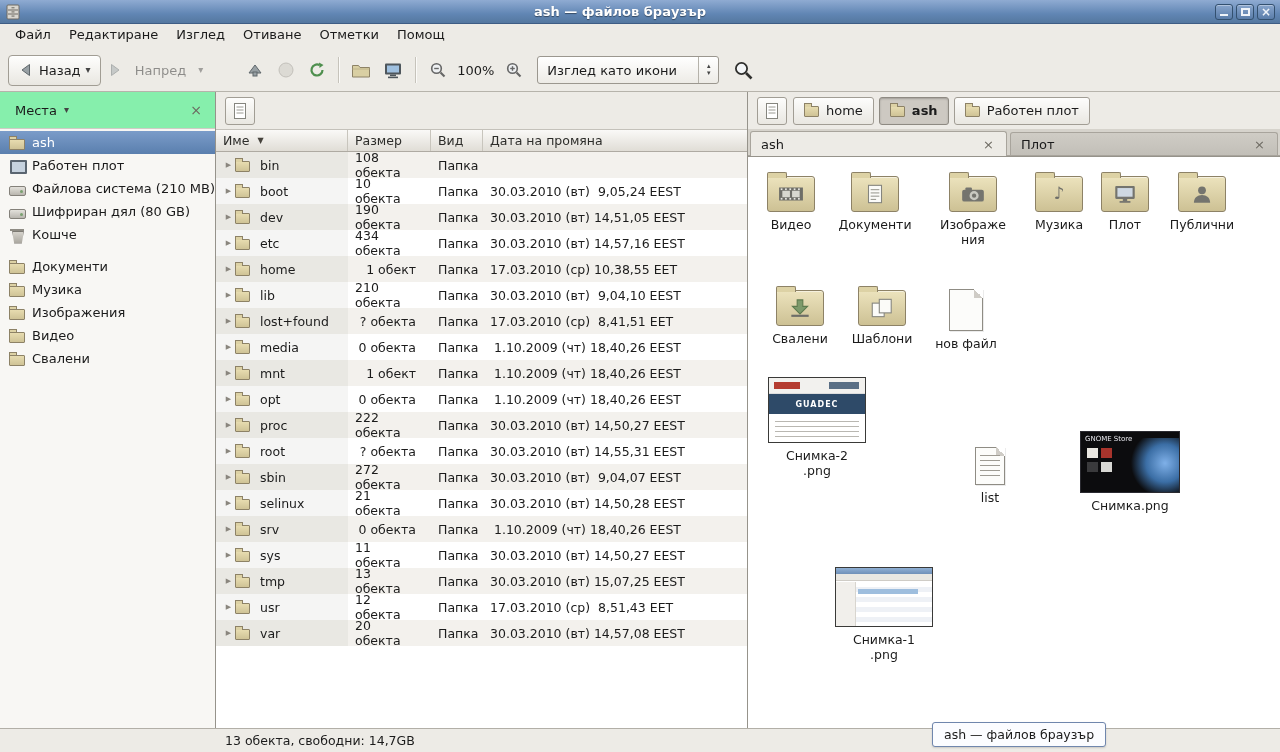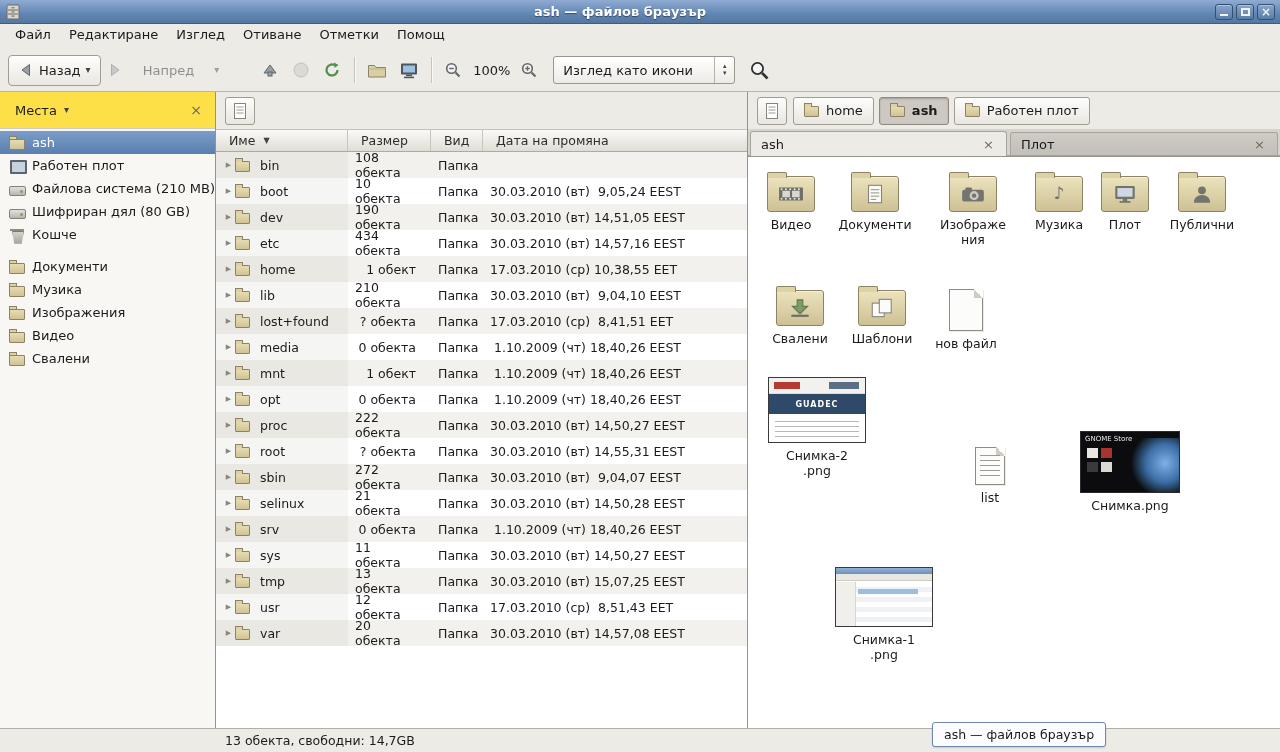--- a/index.html
+++ b/index.html
@@ -16,35 +16,35 @@
 .glyph-max{width:9px;height:8px;border:2px solid #eef3f9}
 .glyph-close{color:#eef3f9;font-size:12px;font-weight:bold;line-height:1}
 
 
 .menubar{height:25px;display:flex;align-items:flex-start;padding:0 6px;background:#edebe6}
 .menu-item{padding:3px 9px}
 
 
 .toolbar{height:43px;display:flex;align-items:center;padding:0 8px;background:#edebe6;border-bottom:1px solid #b6b3ab}
 .btn-raised{display:flex;align-items:center;gap:5px;height:31px;padding:0 9px;border:1px solid #a19d94;border-radius:4px;background:linear-gradient(#fefefd,#e9e7e1);box-shadow:inset 0 1px 0 #fff}
-.btn-flat{display:flex;align-items:center;justify-content:space-between;height:31px;min-width:31px;gap:20px;padding:0 5px;border:1px solid transparent;border-radius:3px;background:transparent}
+.btn-flat{display:flex;align-items:center;justify-content:flex-end;height:31px;min-width:31px;gap:12px;padding:0 5px;border:1px solid transparent;border-radius:3px;background:transparent}
 .disabled{opacity:.45}
 .tsep{width:1px;height:26px;background:#c6c3bb;margin:0 6px;box-shadow:1px 0 0 #fbfaf8}
 .caret{font-size:10px;color:#444;line-height:1}
 .zoom-label{padding:0 4px}
 .combo{display:flex;align-items:center;height:28px;width:182px;border:1px solid #9b978f;border-radius:3px;background:linear-gradient(#ffffff,#edebe6);margin-left:8px}
 .combo-label{flex:1;padding-left:9px;white-space:nowrap}
 .combo-spin{width:20px;height:100%;border-left:1px solid #b5b2aa;display:flex;flex-direction:column;align-items:center;justify-content:center;font-size:7px;line-height:7px;color:#444}
 .mspace{margin-left:30px}
 
 
 .main{position:absolute;top:92px;left:0;right:0;bottom:24px;display:flex}
 
 
-.sidebar{width:215px;display:flex;flex-direction:column;background:#fde047}
+.sidebar{width:215px;display:flex;flex-direction:column;background:#86efac}
 .side-head{height:36px;display:flex;align-items:center;padding:0 9px;flex:none}
 .side-title{display:flex;align-items:center;gap:7px;padding:3px 6px}
 .side-close{margin-left:auto;color:#6b6860;font-size:14px;line-height:1;padding:2px 4px}
 .side-list{flex:1;background:#f8f7f4;border-top:1px solid #cfccc5;overflow:hidden;padding-top:2px}
 .side-item{height:23px;display:flex;align-items:center;padding:0 4px 0 9px}
 .side-item.gap{margin-top:9px}
 .side-item.selected{background:linear-gradient(#7b9cc9,#5a7fae);color:#fff}
 .slabel{white-space:nowrap}
 
 
@@ -59,21 +59,21 @@
 .ic-network .sicon::after{content:"";position:absolute;left:0;top:3px;width:9px;height:8px;background:#cdd7e0;border:2px solid #5a6570}
 .ic-network .sicon::before{content:"";position:absolute;right:0;bottom:1px;width:8px;height:7px;background:#8a95a0;border:1px solid #4e565e}
 .ic-trash .sicon::after{content:"";position:absolute;left:3px;top:4px;width:10px;height:11px;background:linear-gradient(#d6d3cc,#aaa79f);border:1px solid #7c7972;clip-path:polygon(0 0,100% 0,82% 100%,18% 100%)}
 .ic-trash .sicon::before{content:"";position:absolute;left:1px;top:2px;width:14px;height:2px;background:#8f8c84}
 
 
 .pane-mid{width:533px;display:flex;flex-direction:column;background:#fff;border-left:1px solid #96938b;border-right:1px solid #96938b}
 .pane-top{height:37px;background:#edebe6;display:flex;align-items:center;padding:0 9px;gap:6px;flex:none}
 .mini-btn{width:30px;height:28px;border:1px solid #a19d94;border-radius:3px;background:linear-gradient(#fdfdfc,#e9e7e1);display:flex;align-items:center;justify-content:center;flex:none}
 .cols{display:flex;height:23px;background:linear-gradient(#faf9f7,#e0ddd6);border-top:1px solid #c4c1ba;border-bottom:1px solid #aeaaa2;flex:none}
-.col{display:flex;align-items:center;padding:0 13px;border-right:1px solid #c8c5bd;color:#2d2d2a;font-size:12.5px}
+.col{display:flex;align-items:center;padding:0 7px;border-right:1px solid #c8c5bd;color:#2d2d2a;font-size:12.5px}
 .col .sort{margin-left:8px;font-size:8px;color:#45423c}
 .c-name{width:132px}
 .c-size{width:83px}
 .c-type{width:52px}
 .c-date{flex:1;border-right:none}
 .rows{flex:1;overflow:hidden}
 .trow{display:flex;height:26px;font-size:12.5px}
 .trow:nth-child(odd){background:#f3f1ed}
 .cell{display:flex;align-items:center;padding:0 7px}
 .cell.c-name{padding:0 4px 0 6px;background:rgba(120,112,96,.07)}

